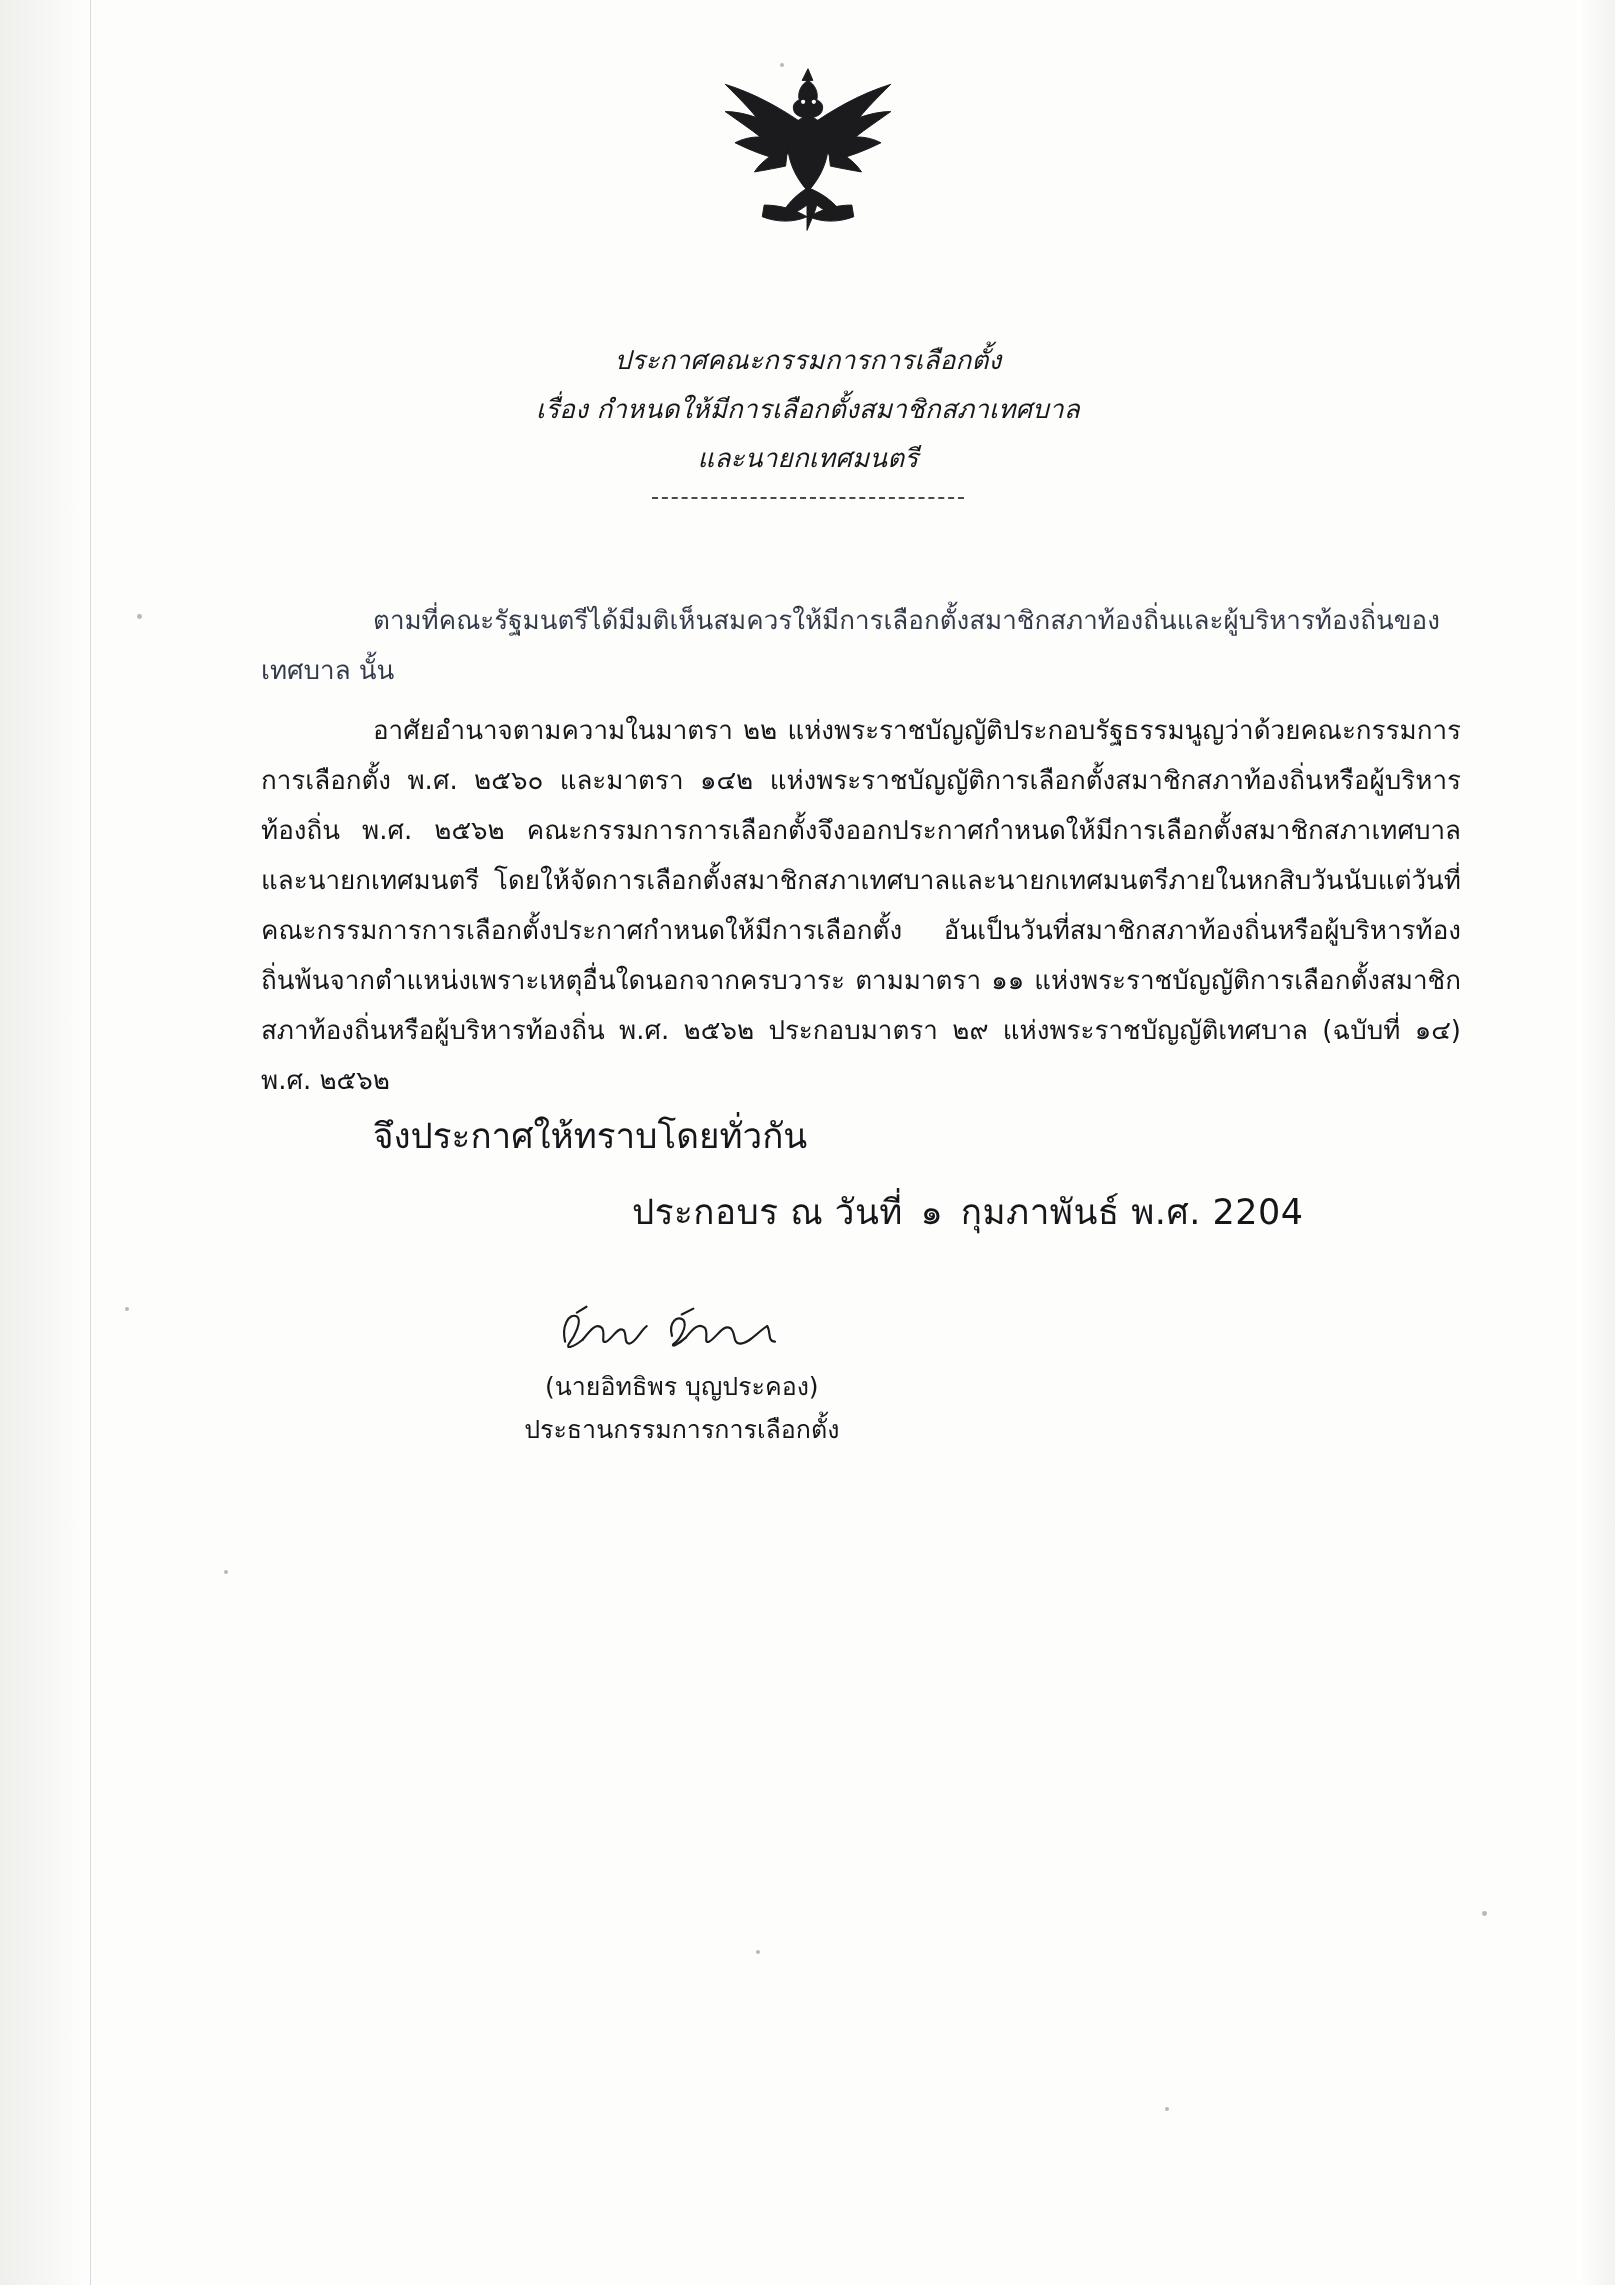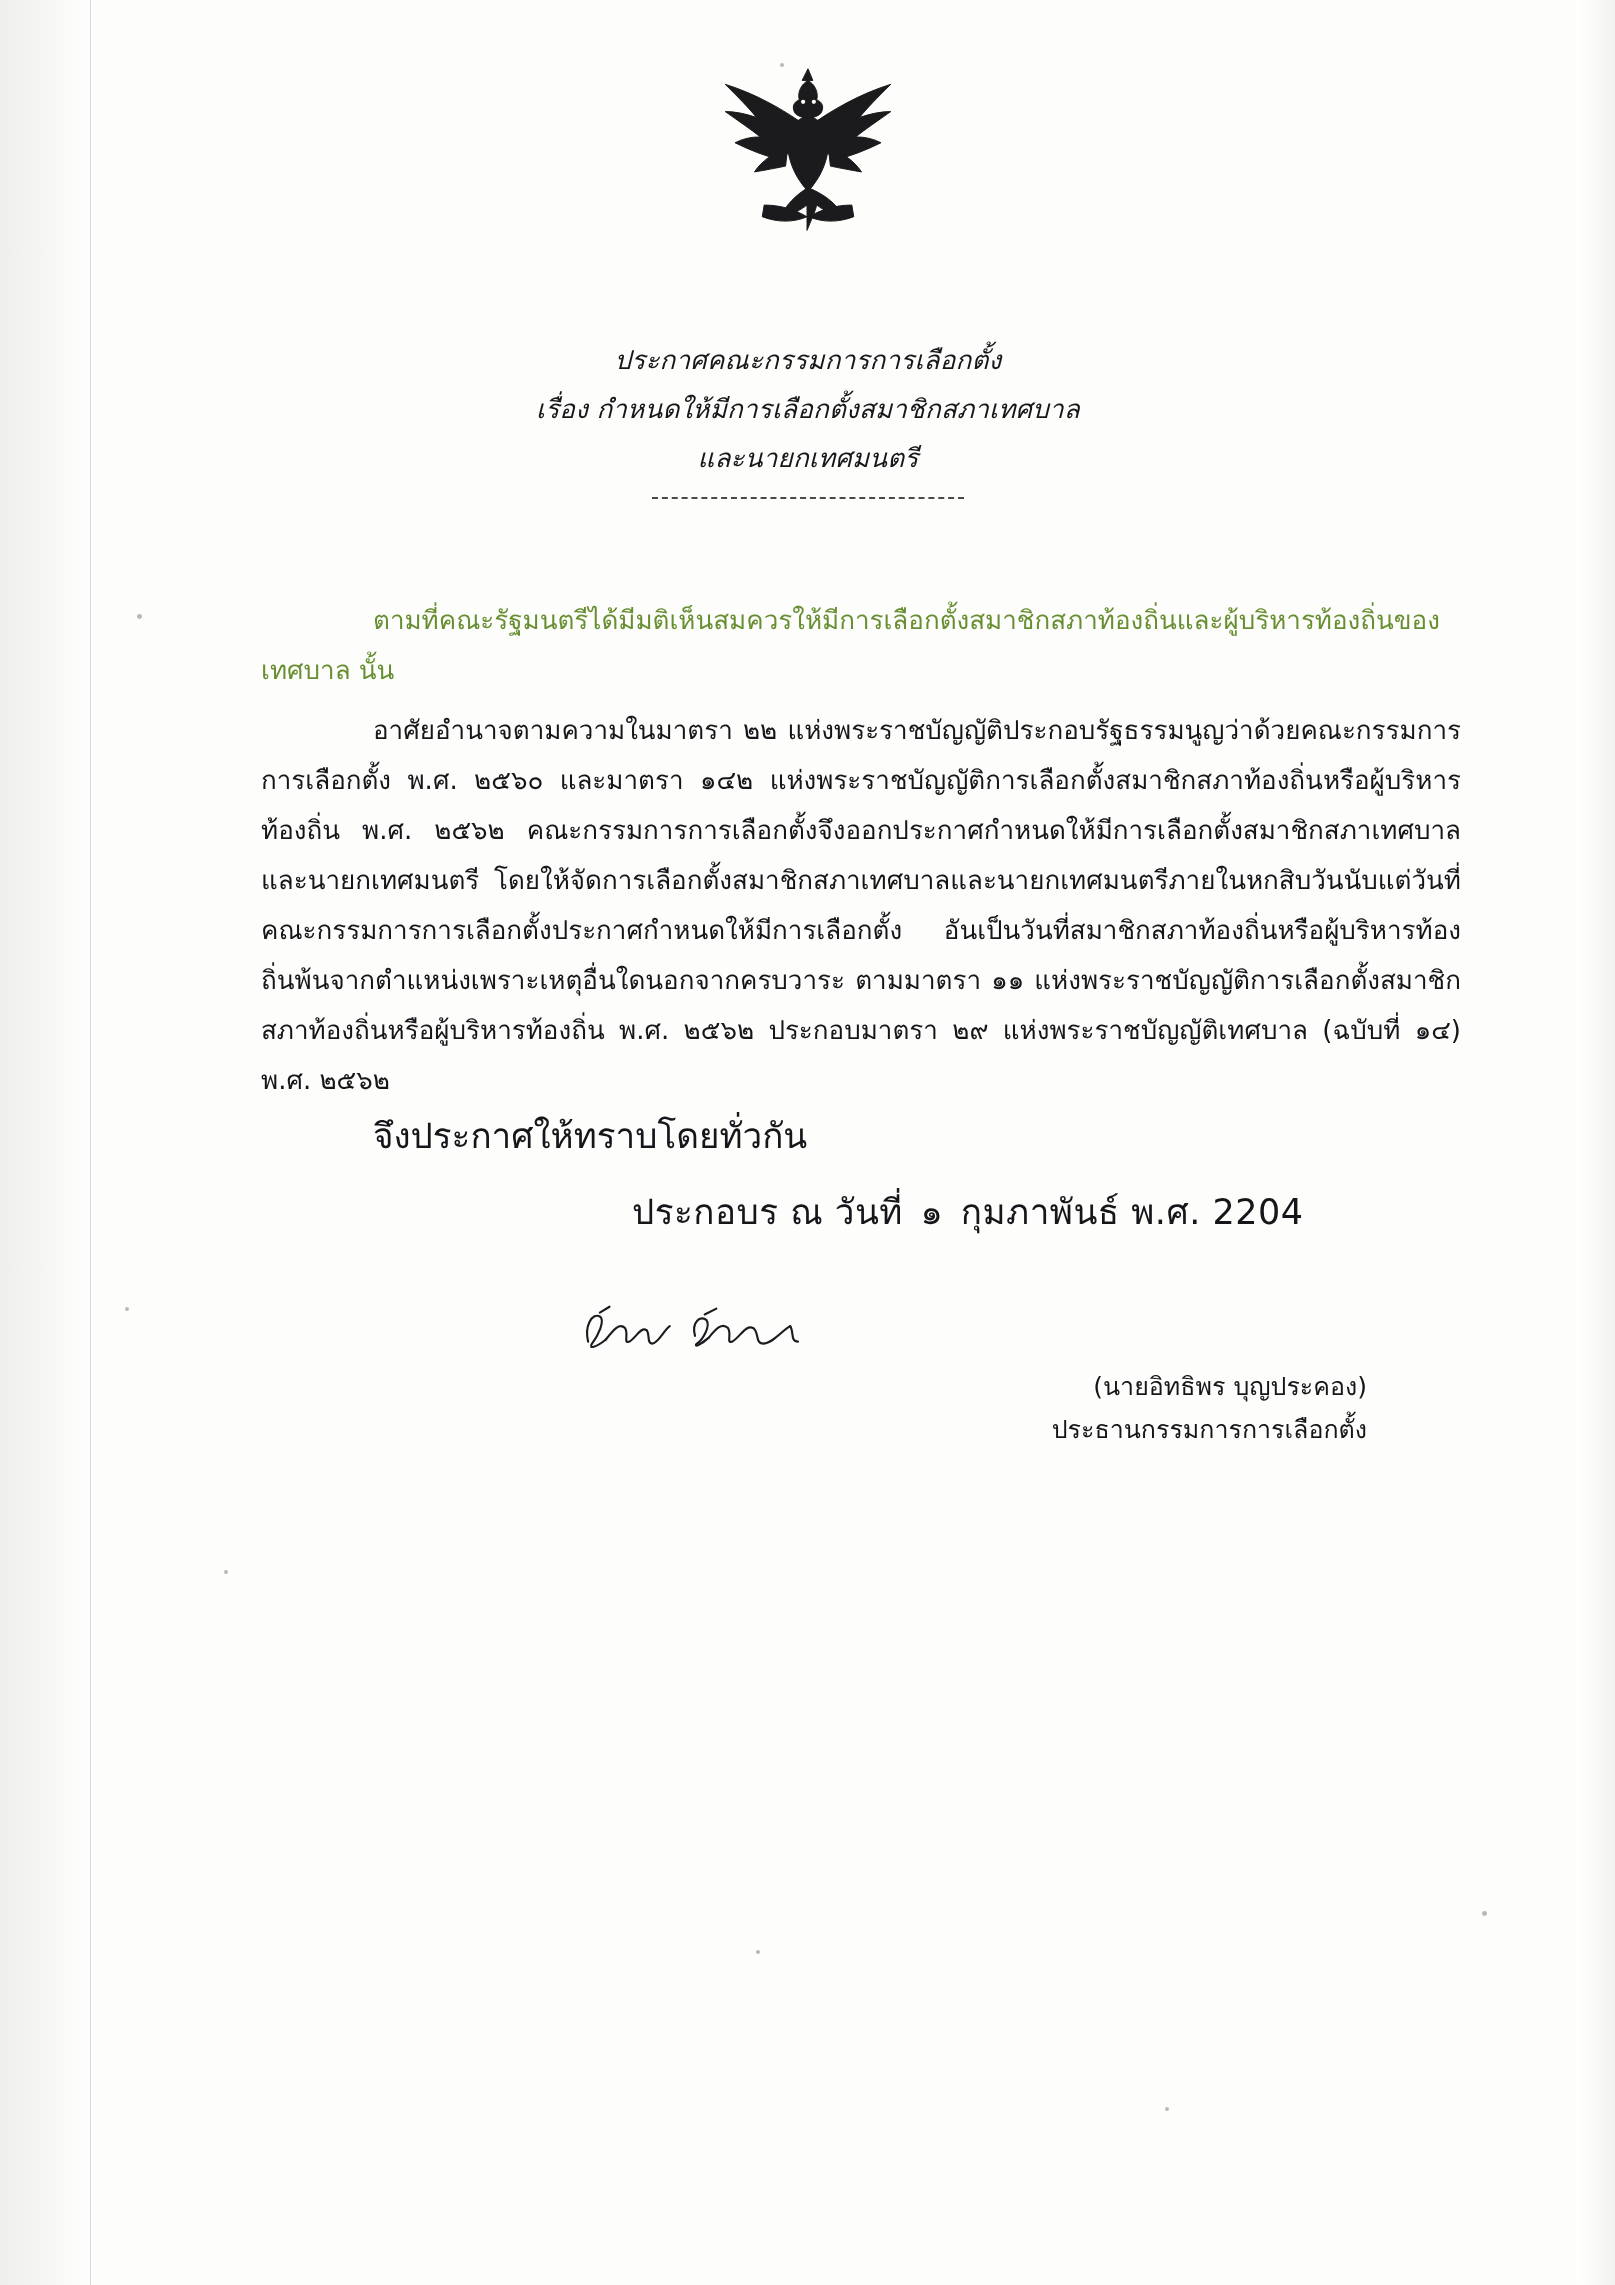--- a/index.html
+++ b/index.html
@@ -88,21 +88,21 @@
     color: #16161a;
     font-size: 26px;
     line-height: 50px;
   }
   .para {
     margin: 0 0 9.8px 0;
     text-align: justify;
     text-justify: inter-word;
   }
   .para.faded {
-    color: #4d7c0f;
+    color: #0f172a;
     opacity: 0.85;
   }
   .indent {
     display: inline-block;
     width: 112px;
   }
 
   .closing {
     position: absolute;
     top: 1112px;
@@ -123,23 +123,22 @@
   .date-day {
     display: inline-block;
     padding: 0 17.6px;
   }
 
   .sign-block {
     position: absolute;
     top: 1297px;
     left: 0;
     width: 1344px;
-    text-align: right;
+    text-align: center;
     color: #16161a;
-    margin-left: 23px;
   }
   .signature {
     height: 68px;
     width: 100%;
     position: relative;
   }
   .signature svg {
     position: absolute;
     left: 50%;
     transform: translateX(-50%);

